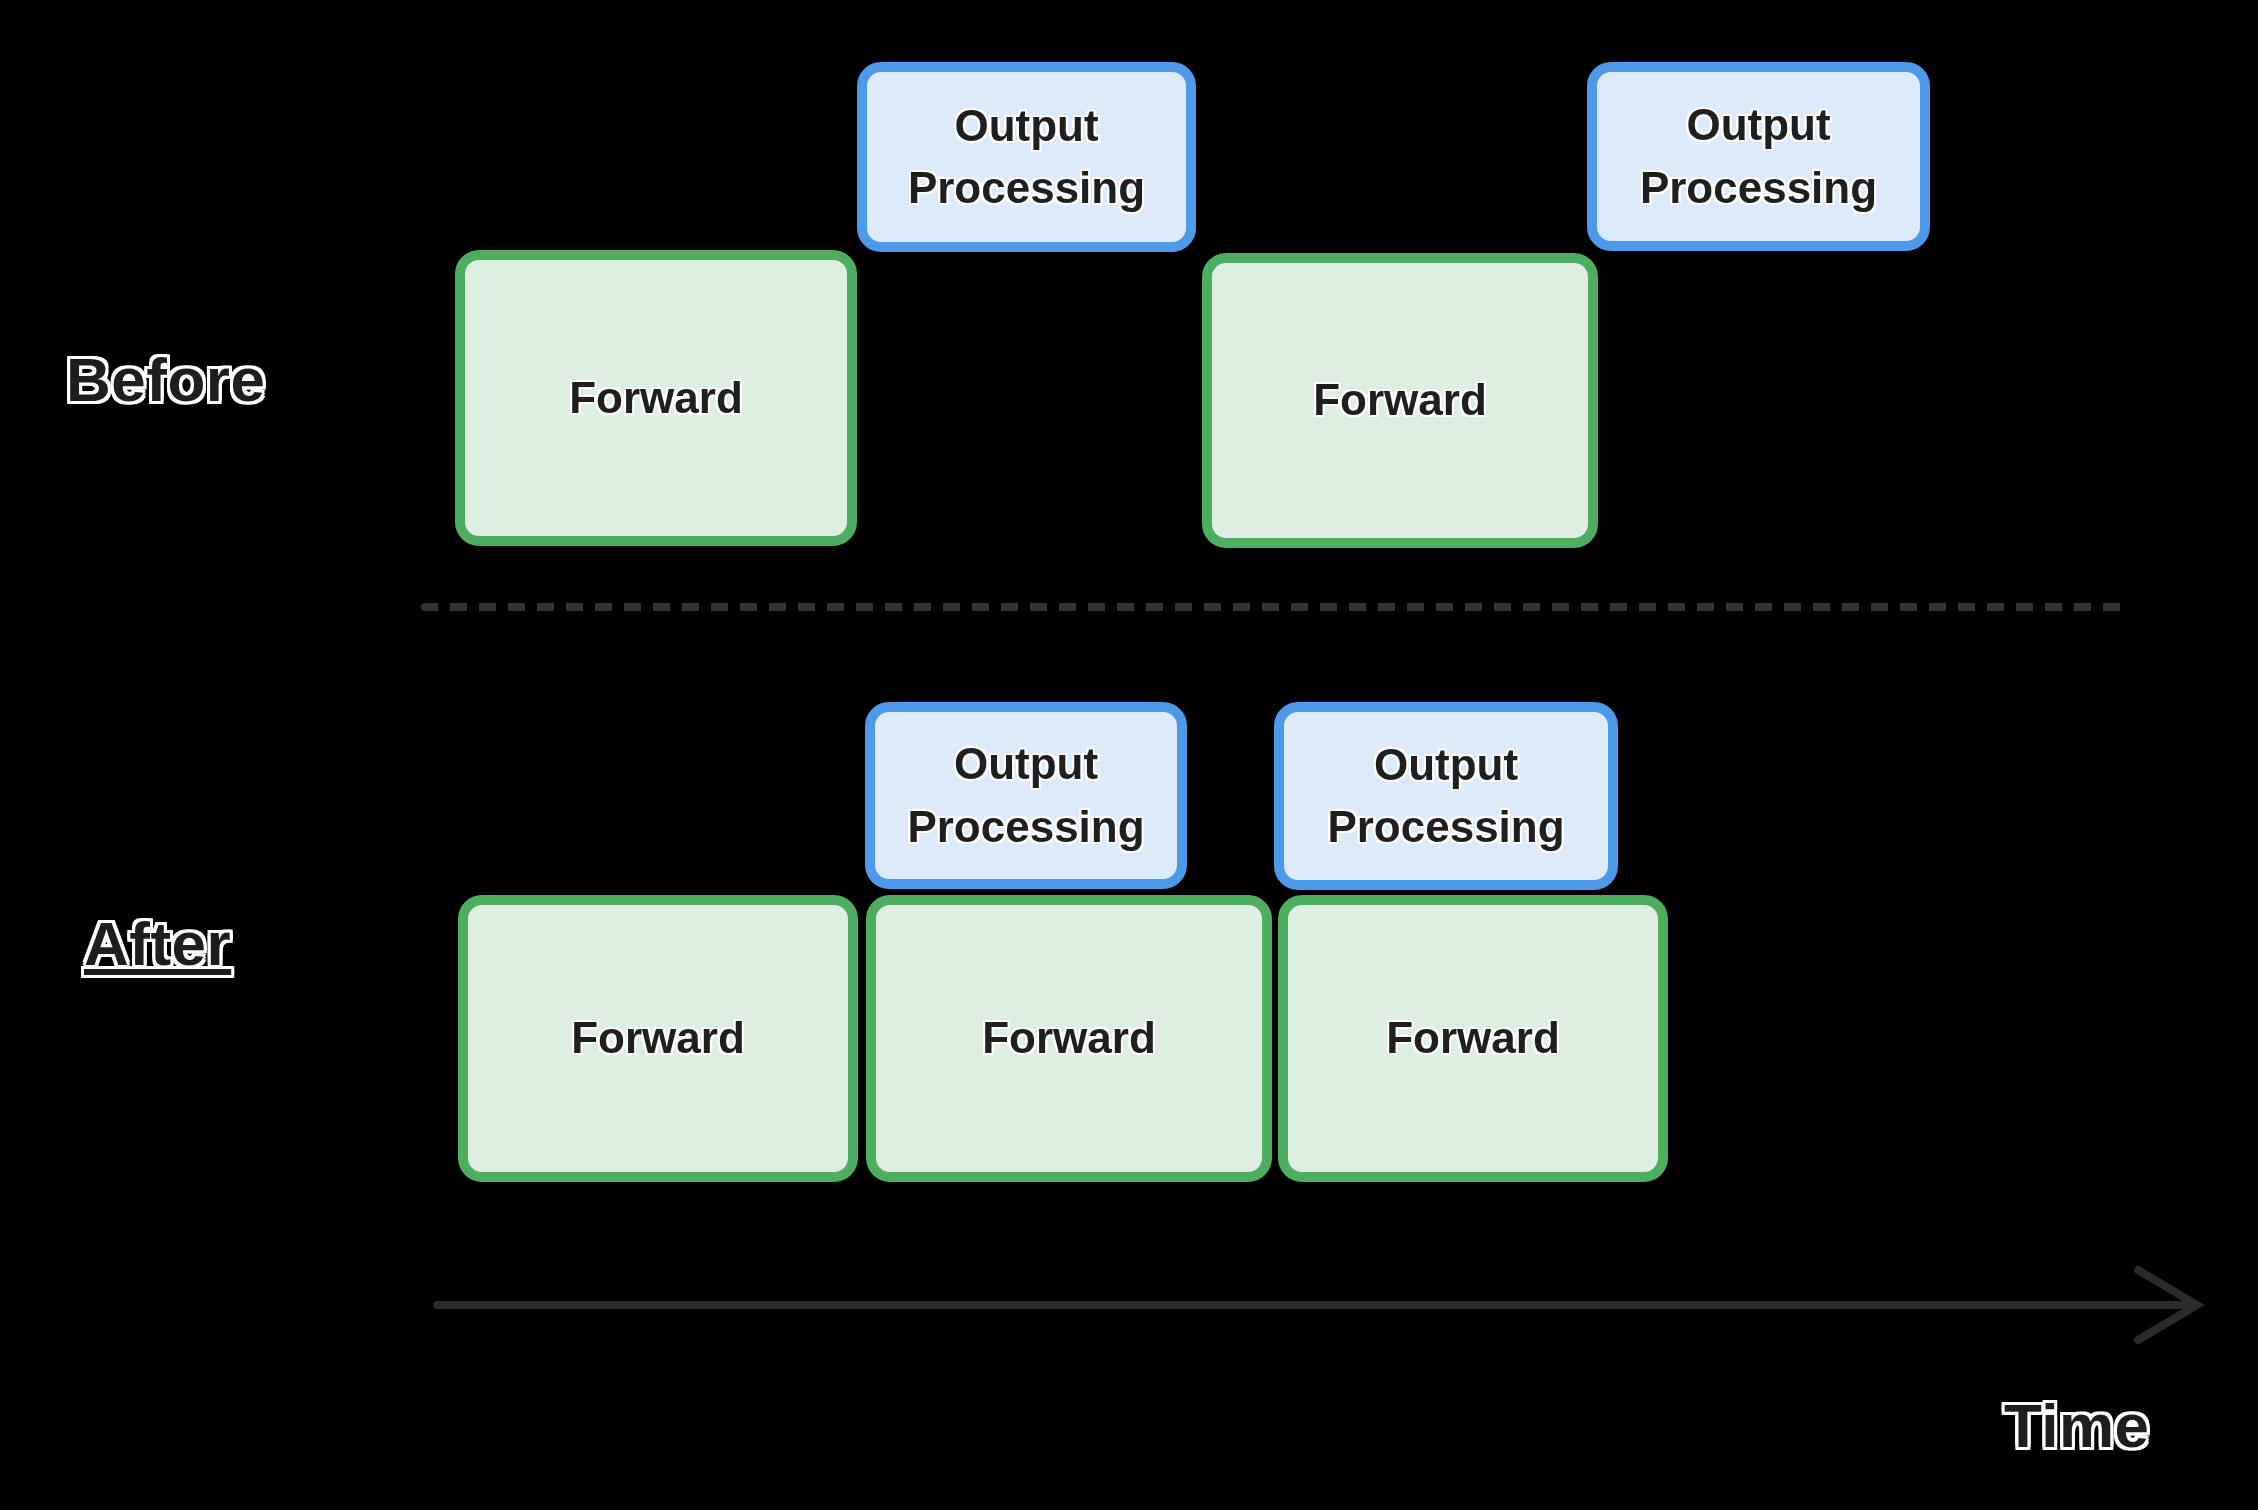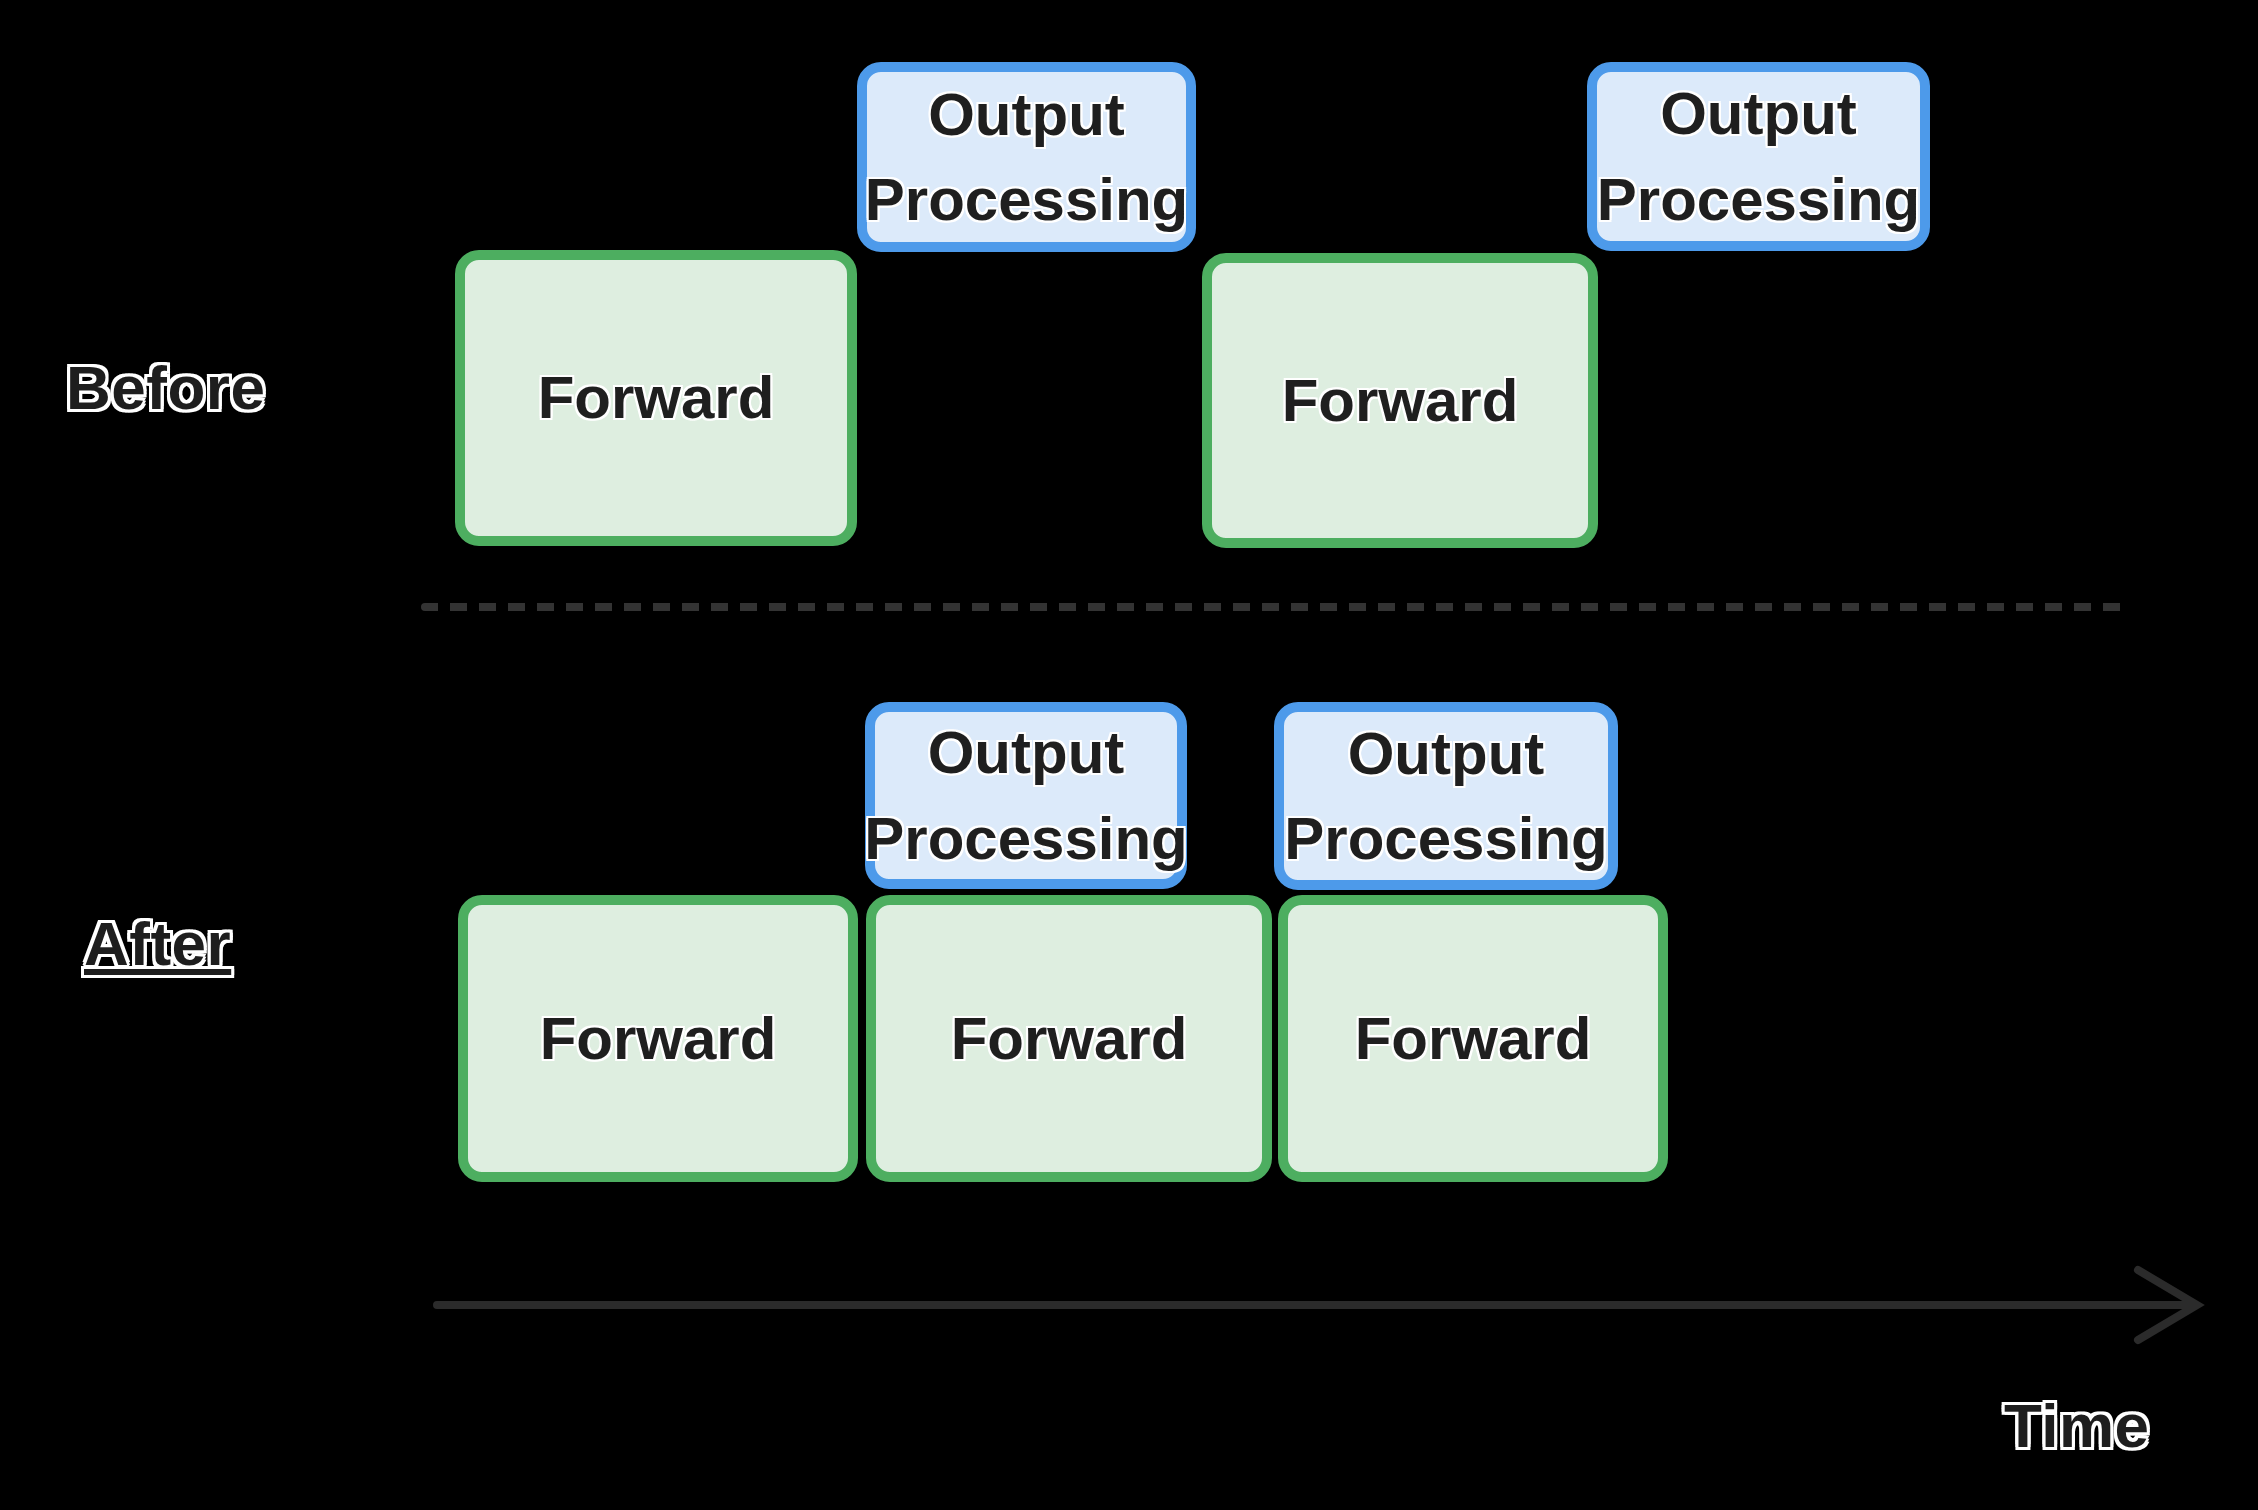--- a/index.html
+++ b/index.html
@@ -27,21 +27,21 @@
       -3px -3px 0 var(--outline_stroke, #fff),
        3px -3px 0 var(--outline_stroke, #fff),
       -3px  3px 0 var(--outline_stroke, #fff),
        3px  3px 0 var(--outline_stroke, #fff),
       -3px  0   0 var(--outline_stroke, #fff),
        3px  0   0 var(--outline_stroke, #fff),
        0   -3px 0 var(--outline_stroke, #fff),
        0    3px 0 var(--outline_stroke, #fff);
     white-space: nowrap;
   }
-  .before-label { left: 66px;  top: 352px; }
+  .before-label { left: 66px;  top: 344px; }
   .after-label  { left: 84px;  top: 908px; text-decoration: underline; }
   .time-label   { left: 2004px; top: 1390px; }
 
   
   .box {
     position: absolute;
     box-sizing: border-box;
     border-radius: 24px;
     display: flex;
     align-items: center;
@@ -51,21 +51,21 @@
   .box.forward {
     background: var(--forward_fill, #deeee0);
     border: 10px solid var(--forward_border, #4dae60);
     align-items: center;
   }
   .box.output {
     background: var(--output_fill, #dceafa);
     border: 10px solid var(--output_border, #4d9aea);
   }
   .box-label {
-    font-size: 60px;
+    font-size: 44px;
     line-height: 1.42;
     font-weight: 700;
     color: var(--box_text, #1f1f1f);
     text-shadow:
       -2px -2px 0 var(--outline_stroke, #fff),
        2px -2px 0 var(--outline_stroke, #fff),
       -2px  2px 0 var(--outline_stroke, #fff),
        2px  2px 0 var(--outline_stroke, #fff),
       -2px  0   0 var(--outline_stroke, #fff),
        2px  0   0 var(--outline_stroke, #fff),

